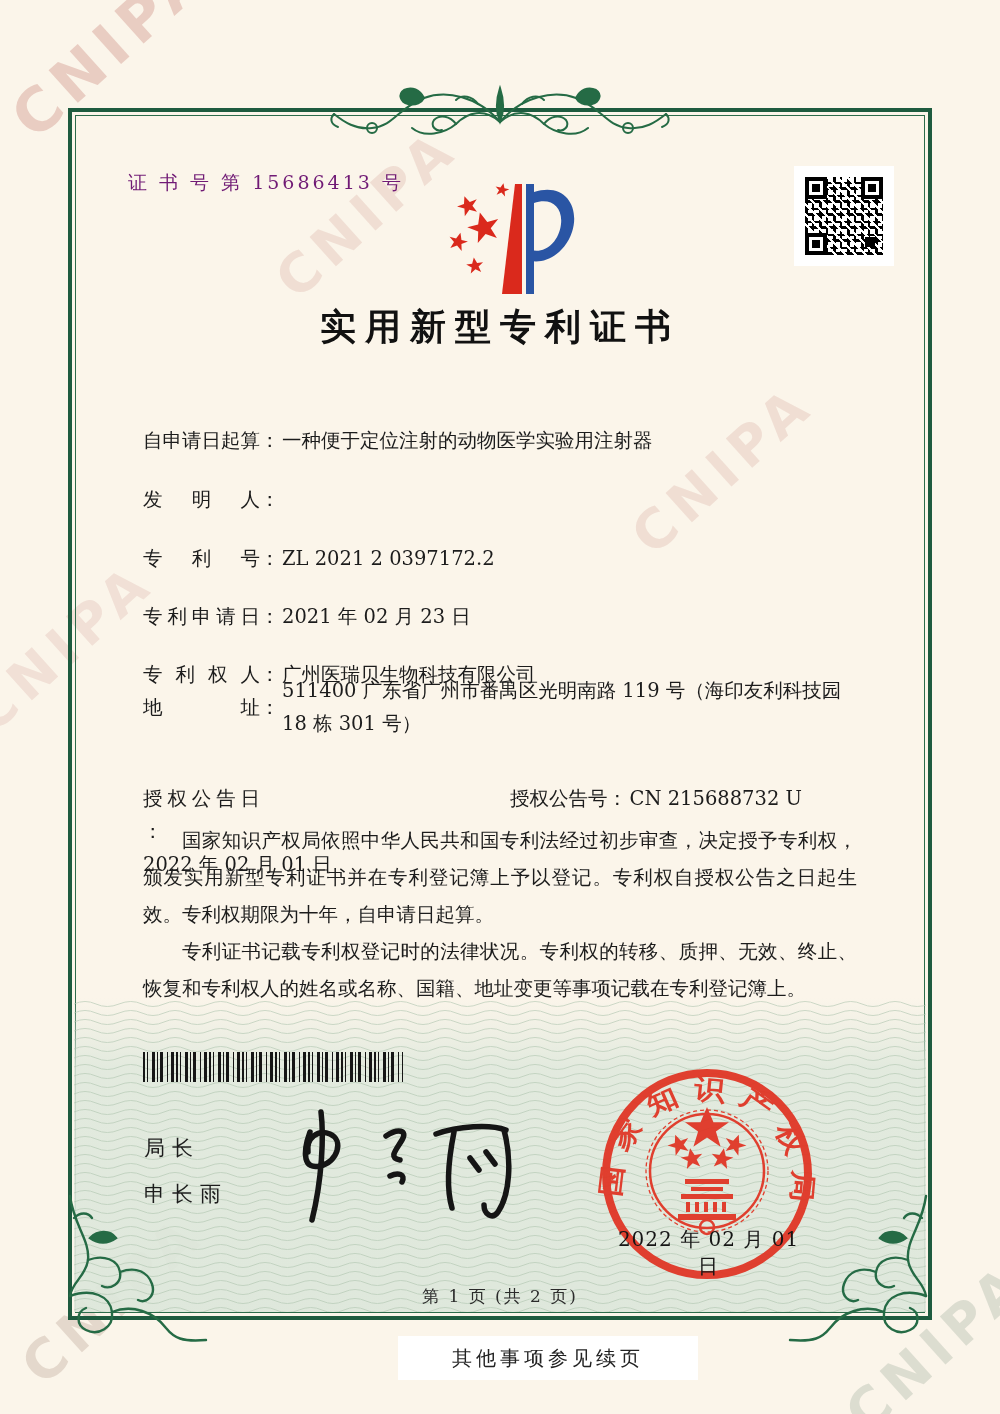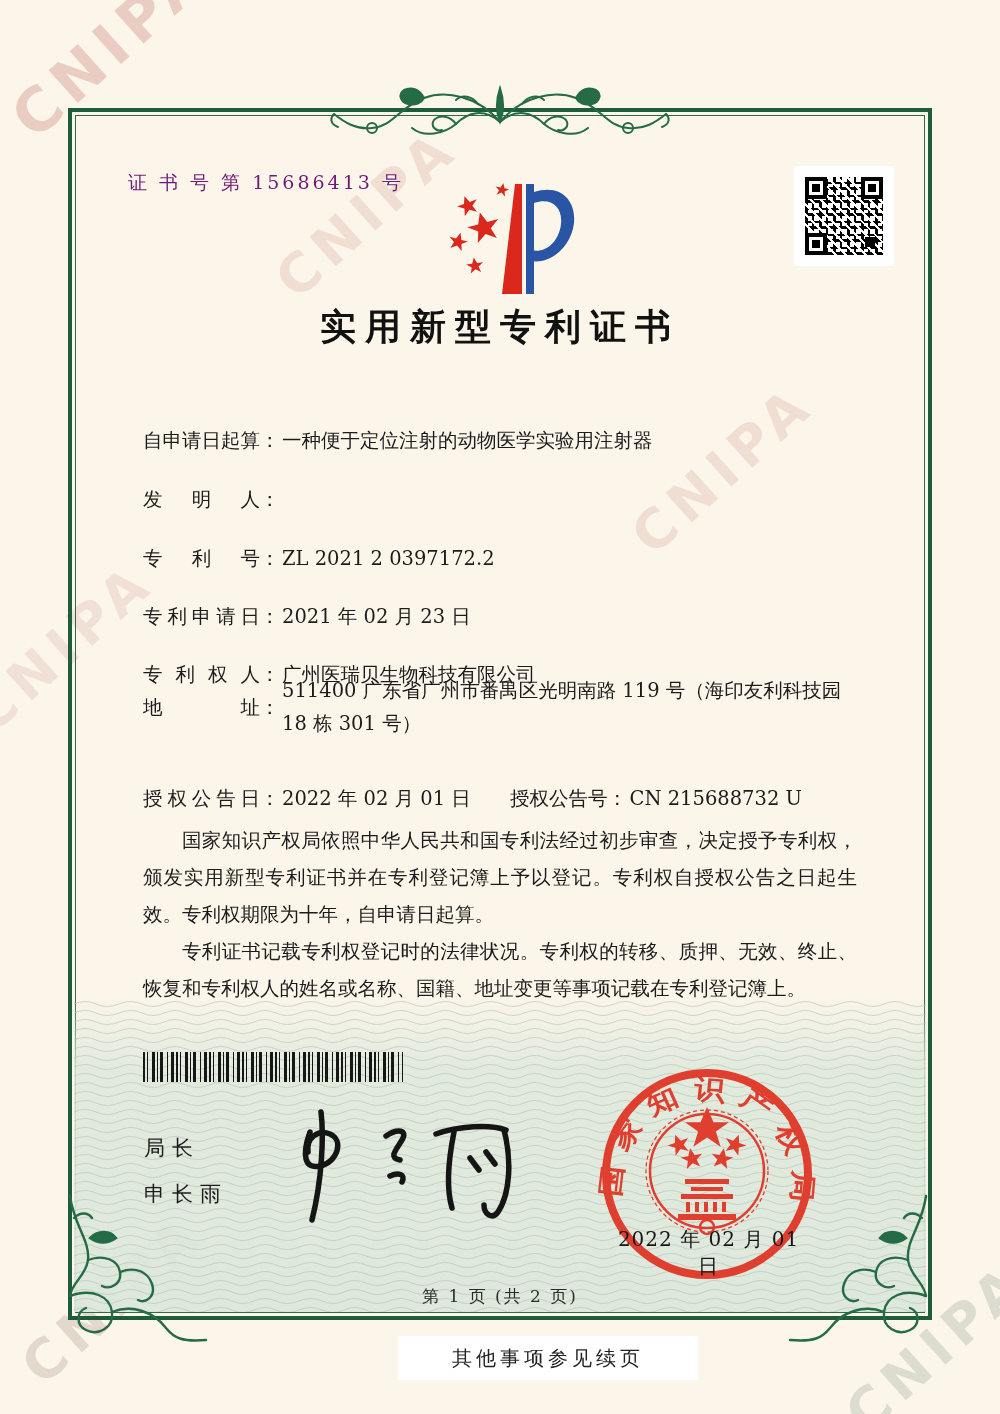--- a/index.html
+++ b/index.html
@@ -198,21 +198,21 @@
   <div class="row r4">
     <span class="lab">专利权人</span>
       <span class="col">：</span>
       <span class="val">广州医瑞贝生物科技有限公司</span>
   </div>
   <div class="row r5">
     <span class="lab">地址</span>
       <span class="col">：</span>
       <span class="val">511400 广东省广州市番禺区光明南路 119 号（海印友利科技园 18 栋 301 号）</span>
   </div>
-  <div class="row r6" style="position:absolute;">
+  <div class="row r6" style="position:absolute;flex-direction:column;">
     <span class="lab">授权公告日</span>
       <span class="col">：</span>
       <span>2022 年 02 月 01 日</span>
     <span class="grant-right">
       <span class="lab2">授权公告号</span>
         <span class="col">：</span>
         <span>CN 215688732 U</span>
     </span>
   </div>
 

